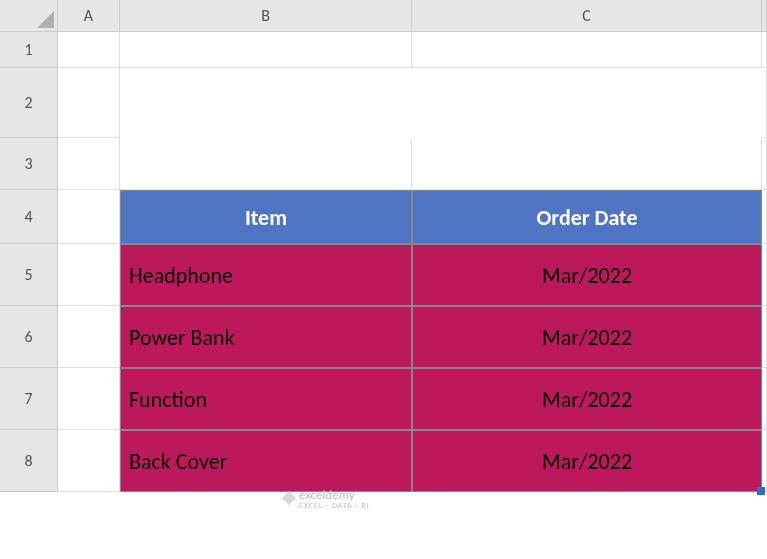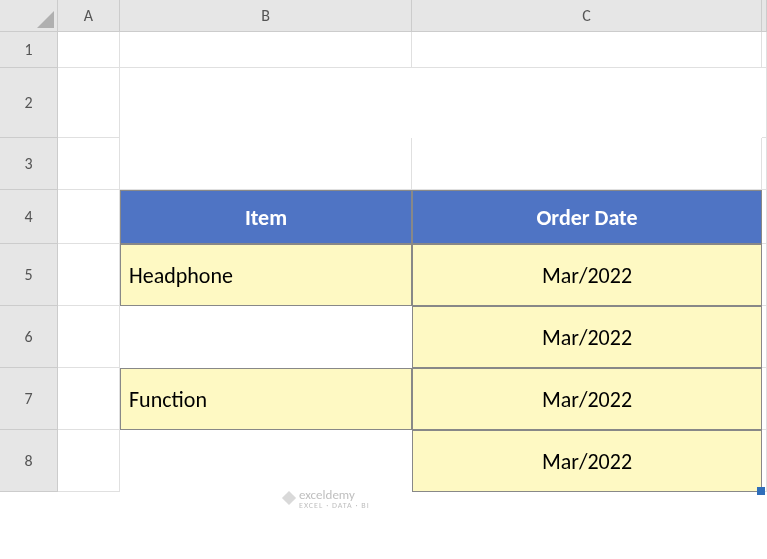--- a/index.html
+++ b/index.html
@@ -74,21 +74,21 @@
       background: #4f74c4;
       color: #fff;
       font-weight: bold;
       font-size: 22px;
       display: flex;
       align-items: center;
       justify-content: center;
       border: 1px solid #888;
     }
     .data-cell {
-      background: #fef9c3;
+      background: #be185d;
       color: #000;
       font-size: 22px;
       border: 1px solid #888;
       display: flex;
       align-items: center;
       padding: 0 8px;
     }
     .data-cell.center { justify-content: center; text-align: center; }
     .selection-handle {
       position: absolute;
@@ -156,23 +156,25 @@
   <div class="cell" style="grid-column:4;grid-row:2"></div>
   <div class="cell" style="grid-column:3;grid-row:4"></div>
   <div class="cell" style="grid-column:4;grid-row:4"></div>
 
 
   <div class="table-head" style="grid-column:4;grid-row:5">Order Date</div>
   <div class="table-head" style="grid-column:3;grid-row:5">Item</div>
 
   <div class="data-cell" style="grid-column:3;grid-row:6">Headphone</div>
   <div class="data-cell center" style="grid-column:4;grid-row:6">Mar/2022</div>
+  <div class="data-cell" style="grid-column:3;grid-row:7">Power Bank</div>
   <div class="data-cell center" style="grid-column:4;grid-row:7">Mar/2022</div>
   <div class="data-cell" style="grid-column:3;grid-row:8">Function</div>
   <div class="data-cell center" style="grid-column:4;grid-row:8">Mar/2022</div>
+  <div class="data-cell" style="grid-column:3;grid-row:9">Back Cover</div>
   <div class="data-cell center" style="grid-column:4;grid-row:9;position:relative">
     <span>Mar/2022</span>
     <div class="selection-handle"></div>
   </div>
 </div>
 
 <div class="watermark">
   <div class="logo"></div>
   <div>
     <span>exceldemy</span>

